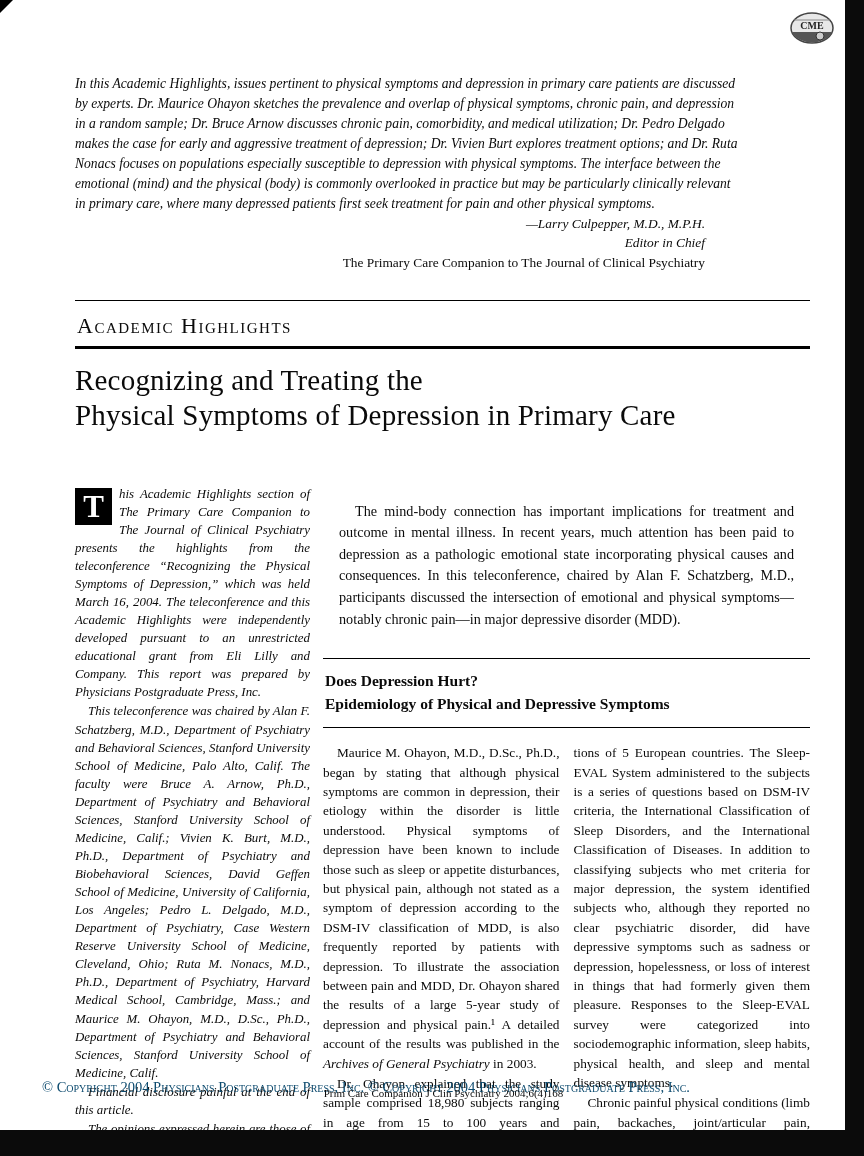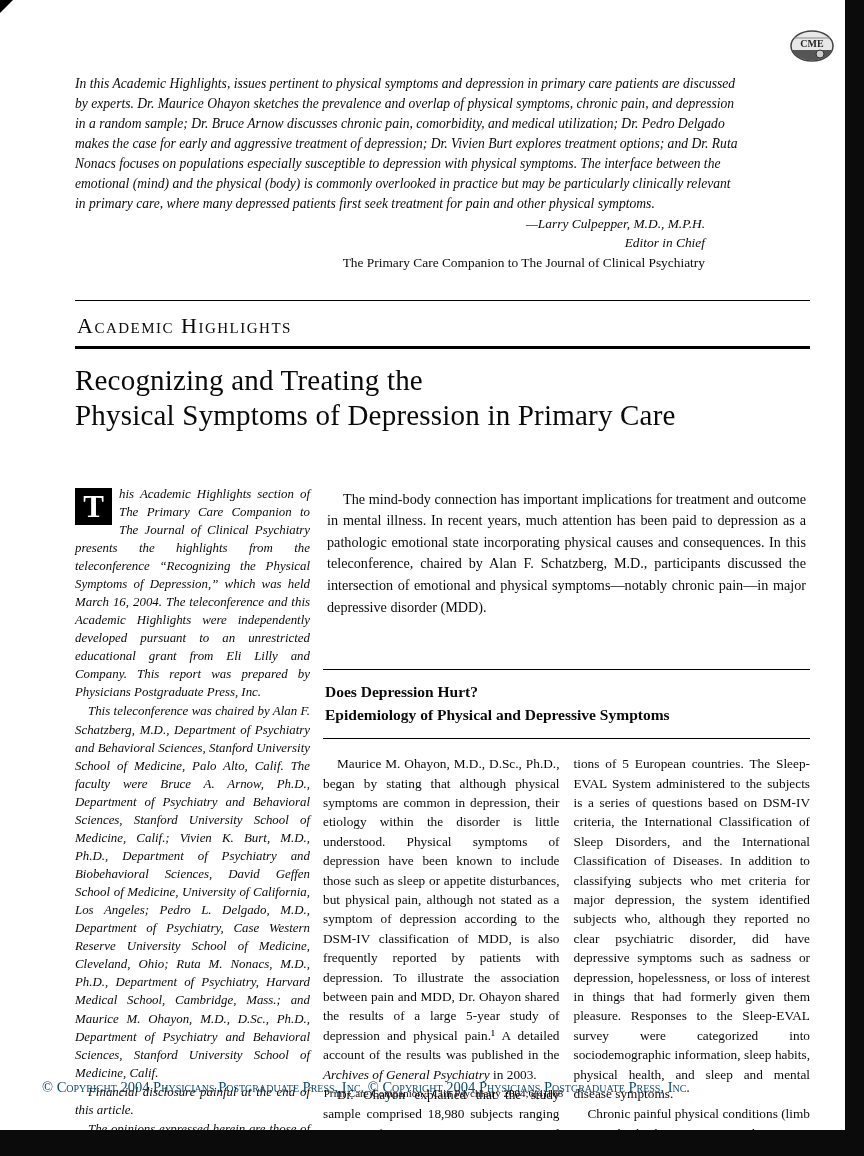--- a/index.html
+++ b/index.html
@@ -8,21 +8,21 @@
     background:#ffffff; color:#0a0a0a;
     font-family:"Liberation Serif", serif;
   }
   
   .right-edge { position:absolute; top:0; right:0; width:19px; height:1156px; background:#0b0b0b; z-index:30; }
   .bottom-edge { position:absolute; left:0; bottom:0; width:864px; height:26px; background:#0b0b0b; z-index:30; }
   .corner-mark { position:absolute; top:0; left:0; width:0; height:0;
     border-top:13px solid #000; border-right:13px solid transparent; z-index:30; }
 
   
-  .cme { position:absolute; top:30px; right:30px; width:44px; height:32px; z-index:5; }
+  .cme { position:absolute; top:12px; right:30px; width:44px; height:32px; z-index:5; }
 
   .container { padding:74px 54px 0 75px; }
 
   
   .intro-block { width:665px; }
   .intro-text { font-style:italic; font-size:13.6px; line-height:1.47; text-align:left; }
   .signature { width:630px; text-align:right; font-size:13.4px; line-height:1.45; }
   .sig-name, .sig-title { font-style:italic; }
   .sig-affil { font-style:normal; }
 
@@ -34,23 +34,23 @@
   
   .body-row { display:flex; gap:13px; margin-top:52px; }
   .sidebar { width:235px; flex:0 0 235px; font-style:italic; font-size:12.9px; line-height:1.4; text-align:justify; }
   .sidebar p { margin:0; }
   .sidebar p + p { text-indent:13px; margin-top:1px; }
   .drop-cap { float:left; width:37px; height:37px; background:#000; color:#fff;
     font-style:normal; font-weight:bold; font-size:31px; line-height:37px; text-align:center;
     margin:3px 7px 1px 0; }
 
   .main-col { flex:1 1 auto; }
-  .main-intro { font-size:14.2px; line-height:1.52; text-align:justify; text-indent:16px; margin:4px; }
+  .main-intro { font-size:14.2px; line-height:1.52; text-align:justify; text-indent:16px; margin:16px; }
 
-  .section-heading-block { margin-top:51px; border-top:1.2px solid #000; border-bottom:1.2px solid #000; padding:11px 0 12px 2px; }
+  .section-heading-block { margin-top:28px; border-top:1.2px solid #000; border-bottom:1.2px solid #000; padding:11px 0 12px 2px; }
   .section-heading-line { font-weight:bold; font-size:15.5px; line-height:1.45; }
 
   .cols { display:flex; gap:14px; margin-top:15px; }
   .col { flex:1 1 0; font-size:13.3px; line-height:1.46; text-align:justify; }
   .col p { margin:0; }
   .col p.indent { text-indent:14px; }
   .col p + p { margin-top:1px; }
   .ital { font-style:italic;margin-top:28px; }
 
   

